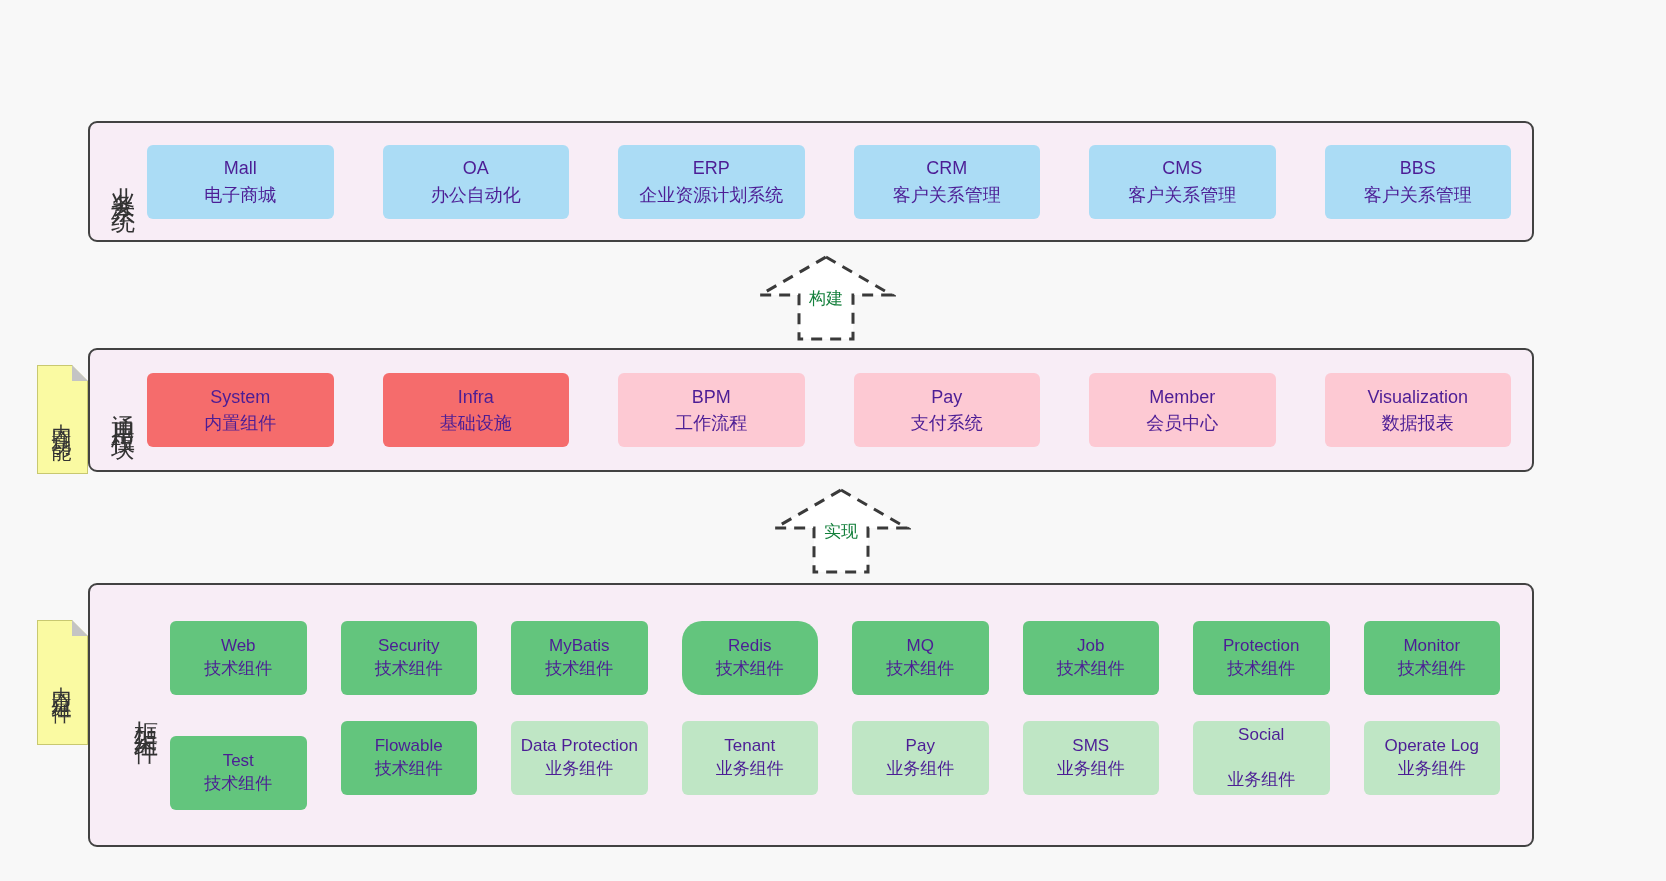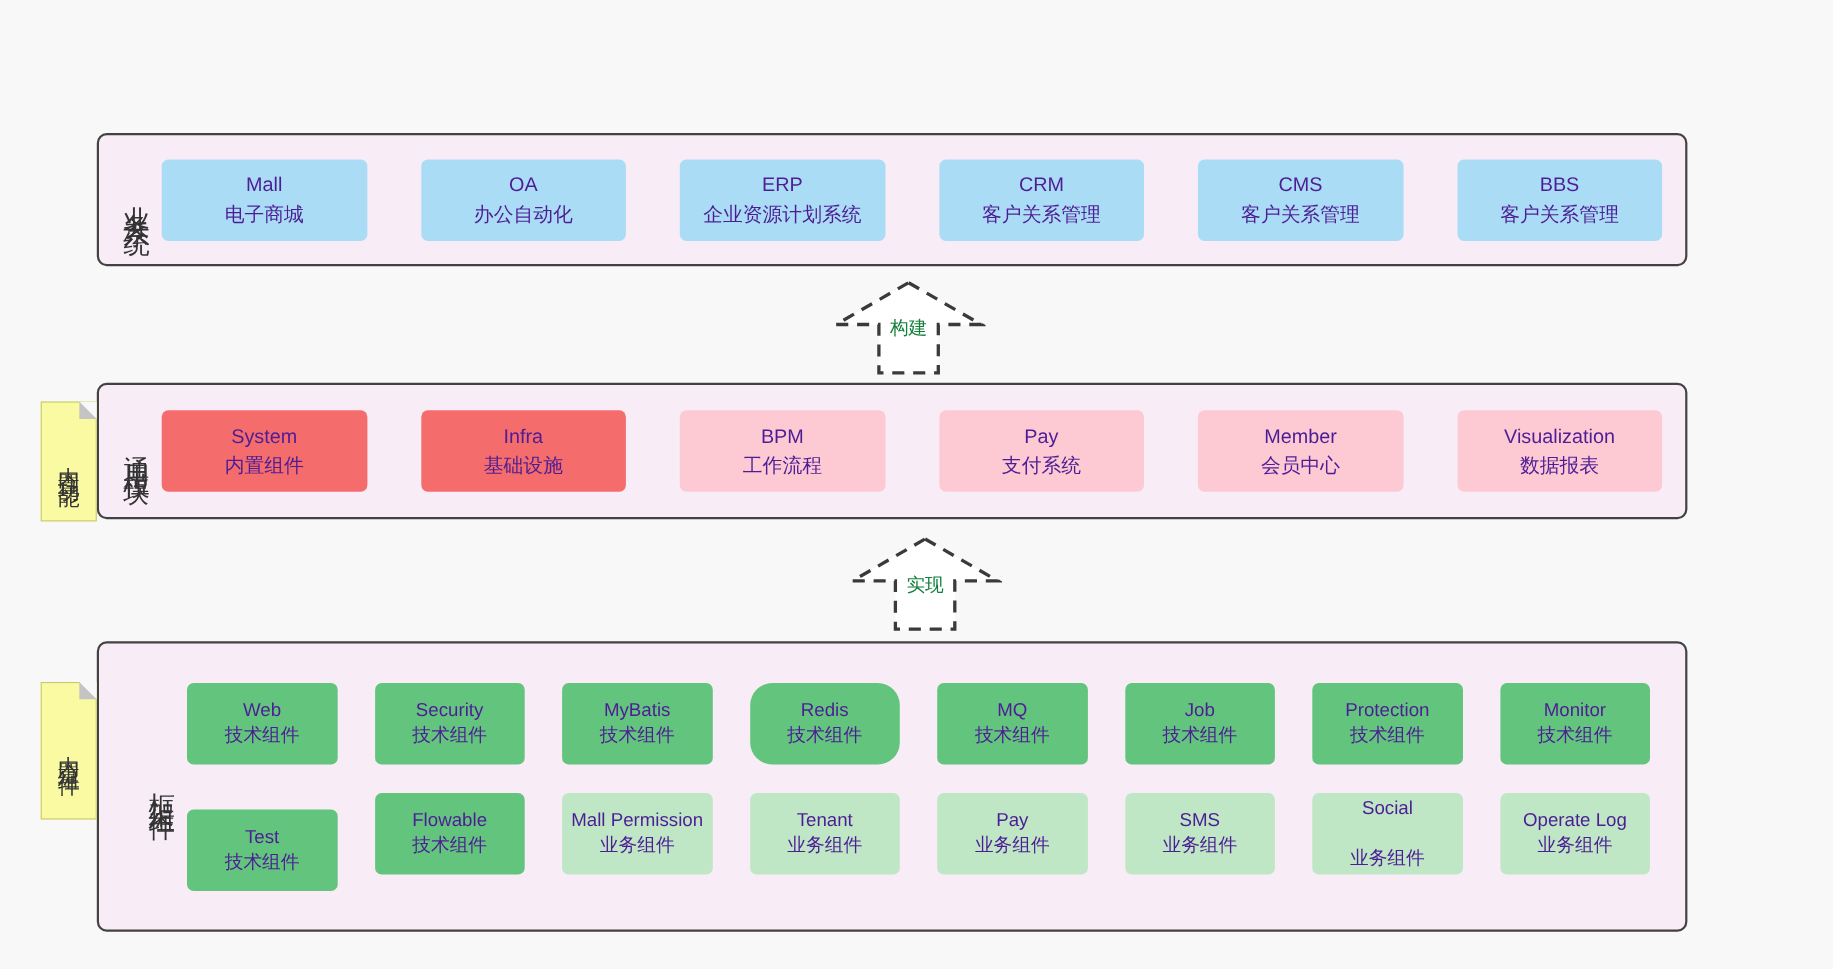--- a/index.html
+++ b/index.html
@@ -184,21 +184,21 @@
   </div>
       <div class="box" style="background: rgb(99, 197, 125); margin-top: 15px;">
     <span class="t">Test</span>
     <span class="s">技术组件</span>
   </div>
       <div class="box" style="background: rgb(99, 197, 125);">
     <span class="t">Flowable</span>
     <span class="s">技术组件</span>
   </div>
       <div class="box" style="background: rgb(191, 230, 197);">
-    <span class="t">Mall Permission</span>
+    <span class="t">Data Protection</span>
     <span class="s">业务组件</span>
   </div>
       <div class="box" style="background: rgb(191, 230, 197);">
     <span class="t">Tenant</span>
     <span class="s">业务组件</span>
   </div>
       <div class="box" style="background: rgb(191, 230, 197);">
     <span class="t">Pay</span>
     <span class="s">业务组件</span>
   </div>

